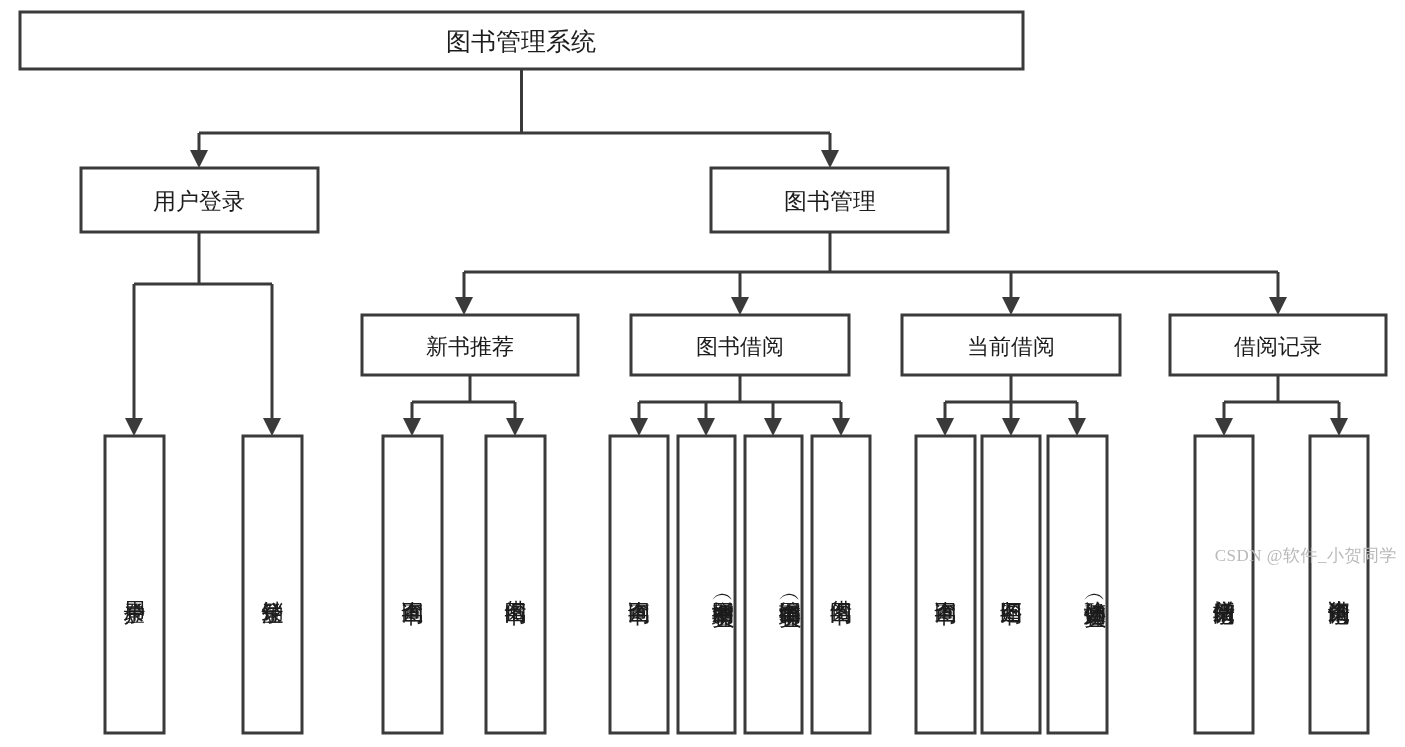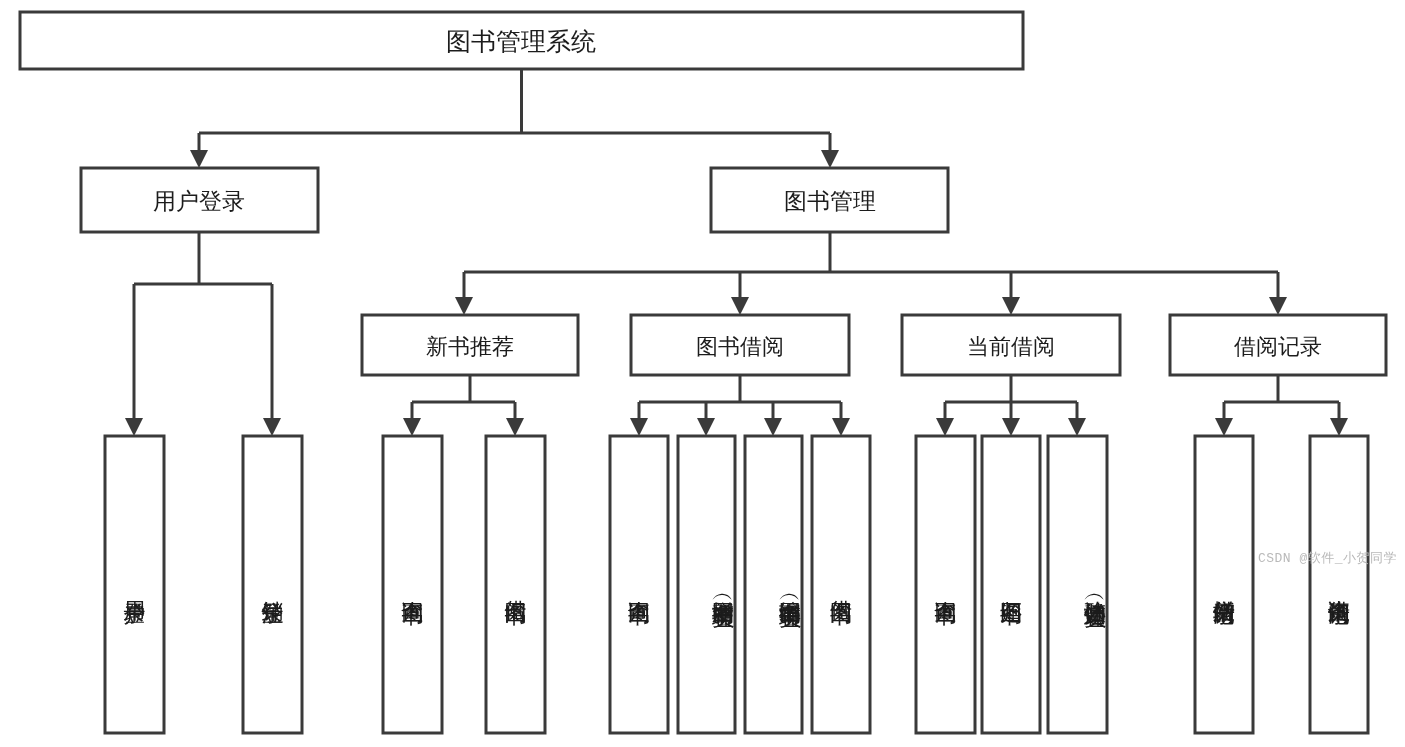--- a/index.html
+++ b/index.html
@@ -71,22 +71,22 @@
     align-items: center;
     justify-content: center;
     text-align: center;
     pointer-events: none;
     white-space: nowrap;
   }
   .watermark {
     position: absolute;
     right: 8px;
     bottom: 6px;
-    font-family: Liberation Mono, monospace;
-    font-size: 13px;
+    font-family: Liberation Serif, serif;
+    font-size: 17px;
     color: #b9b9b9;
     letter-spacing: 0.5px;
     white-space: nowrap;
   }
 </style>
 </head>
 <body>
 
 <div id="diagram-root">
 

